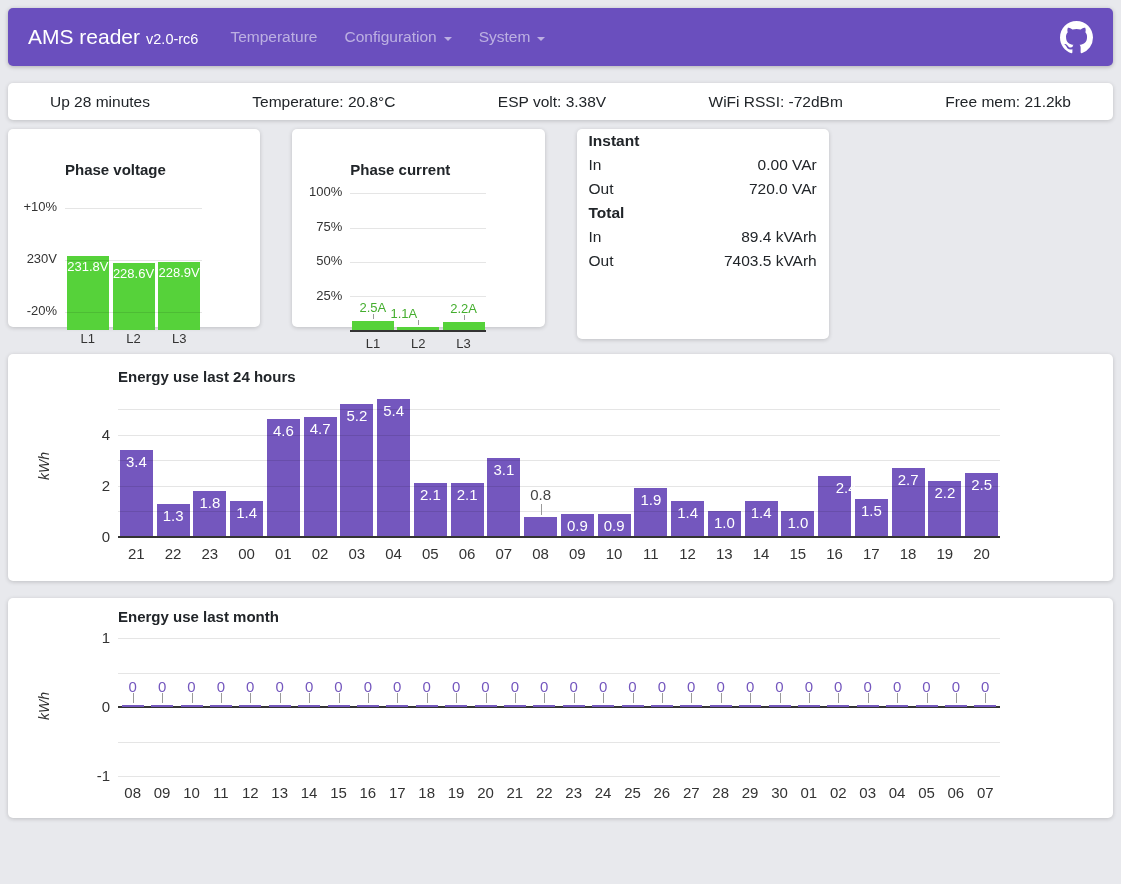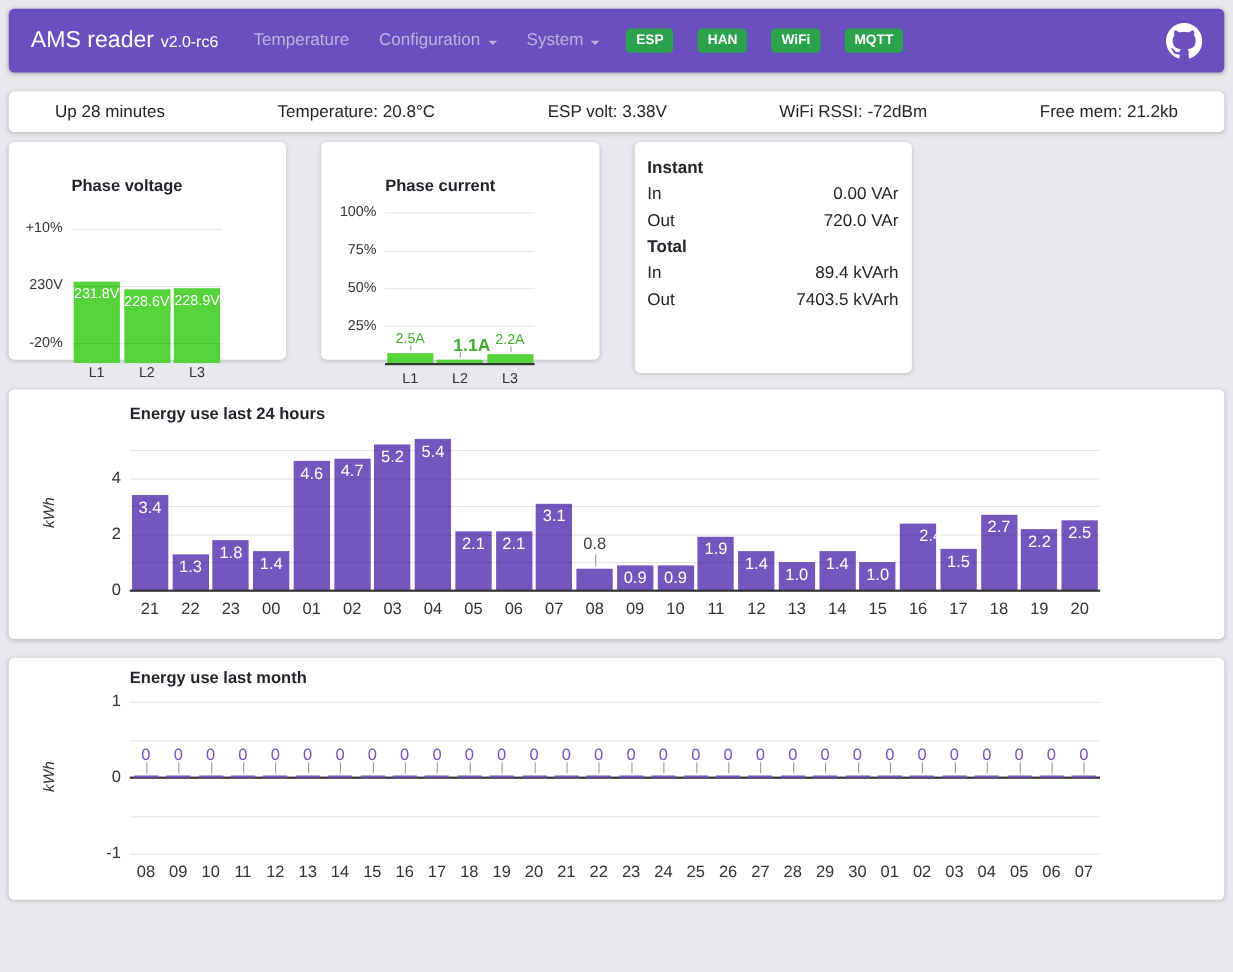--- a/index.html
+++ b/index.html
@@ -36,21 +36,21 @@
   .gauge-center{position:absolute;left:0;width:100%;text-align:center;}
   .g-val{top:76px;font-size:31px;color:#333;}
   .g-val .g-unit{font-size:19px;color:#a9a9a9;margin-left:3px;}
   .g-use{top:115px;font-size:17px;color:#333;}
   .gauge-total{position:absolute;right:16px;bottom:16px;font-size:17px;color:#333;}
   
   .sc-title{position:absolute;top:32px;margin:0;font-size:15px;font-weight:bold;color:#212529;}
   .canvas{position:absolute;inset:0;}
   
   .r-title{margin:14px 0 8px 0;text-align:center;font-size:20px;font-weight:normal;color:#333;}
-  .r-rows{padding:0 12px;font-size:15.5px;color:#212529;margin-top:12px;}
+  .r-rows{padding:0 12px;font-size:15.5px;color:#212529;}
   .r-row{display:flex;justify-content:space-between;line-height:24px;}
   .r-head{font-weight:bold;line-height:24px;}
   
   .bigchart{position:relative;margin-top:15px;}
   .bigchart.day{height:227px;}
   .bigchart.month{height:220px;margin-top:17px;}
   .bc-title{position:absolute;left:110px;margin:0;font-size:15px;font-weight:bold;color:#212529;}
   .day .bc-title{top:14px;}
   .month .bc-title{top:10px;}
   .ylab{position:absolute;left:36px;font-size:14px;font-style:italic;color:#333;transform:translate(-50%,-50%) rotate(-90deg);}
@@ -78,26 +78,20 @@
     </div>
     <div class="nav-item">
       <span>Configuration</span>
       <span class="caret"></span>
     </div>
     <div class="nav-item">
       <span>System</span>
       <span class="caret"></span>
     </div>
   </nav>
-  <div class="badges">
-    <span class="badge">ESP</span>
-    <span class="badge">HAN</span>
-    <span class="badge">WiFi</span>
-    <span class="badge">MQTT</span>
-  </div>
   <div class="gh">
     <svg width="33" height="33" viewBox="0 0 16 16" fill="#ffffff">
       <path d="M8 0C3.58 0 0 3.58 0 8c0 3.54 2.29 6.53 5.47 7.59.4.07.55-.17.55-.38 0-.19-.01-.82-.01-1.49-2.01.37-2.53-.49-2.69-.94-.09-.23-.48-.94-.82-1.13-.28-.15-.68-.52-.01-.53.63-.01 1.08.58 1.23.82.72 1.21 1.87.87 2.33.66.07-.52.28-.87.51-1.07-1.78-.2-3.64-.89-3.64-3.95 0-.87.31-1.59.82-2.15-.08-.2-.36-1.02.08-2.12 0 0 .67-.21 2.2.82.64-.18 1.32-.27 2-.27s1.36.09 2 .27c1.53-1.04 2.2-.82 2.2-.82.44 1.1.16 1.92.08 2.12.51.56.82 1.27.82 2.15 0 3.07-1.87 3.75-3.65 3.95.29.25.54.73.54 1.48 0 1.07-.01 1.93-.01 2.2 0 .21.15.46.55.38A8.01 8.01 0 0 0 16 8c0-4.42-3.58-8-8-8z"></path>
     </svg>
   </div>
 </header>
 
 <div class="card statusbar">
   <span>Up 28 minutes</span>
   <span>Temperature: 20.8°C</span>
@@ -137,21 +131,21 @@
         <div class="cbar" style="left: 105px; top: 197.6px; width: 42px; height: 4.4px; background: rgb(86, 210, 58);"></div>
         <div class="cbar" style="left: 150.333px; top: 193.2px; width: 42px; height: 8.8px; background: rgb(86, 210, 58);"></div>
         <div class="grid" style="left: 58px; top: 64px; width: 136px;"></div>
         <div class="grid" style="left: 58px; top: 98.5px; width: 136px;"></div>
         <div class="grid" style="left: 58px; top: 133px; width: 136px;"></div>
         <div class="grid" style="left: 58px; top: 166.5px; width: 136px;"></div>
         <div class="axis" style="left: 58px; top: 201px; width: 136px;"></div>
         <div class="dlab" style="left: 58px; top: 171px; width: 45.3333px; color: rgb(68, 174, 46); font-size: 13px;">2.5A</div>
         <div class="callout" style="left: 80.6667px; top: 185px; height: 5px;"></div>
         <div class="xlab" style="left: 58px; top: 207px; width: 45.3333px; font-size: 13px;">L1</div>
-        <div class="dlab" style="left: 114px; top: 176.6px; width: 45.3333px; color: rgb(68, 174, 46); font-size: 16px; font-weight: bold;">1.1A</div>
+        <div class="dlab" style="left: 89px; top: 176.6px; width: 45.3333px; color: rgb(68, 174, 46); font-size: 13px;">1.1A</div>
         <div class="callout" style="left: 126px; top: 190.6px; height: 5px;"></div>
         <div class="xlab" style="left: 103.333px; top: 207px; width: 45.3333px; font-size: 13px;">L2</div>
         <div class="dlab" style="left: 148.667px; top: 172.2px; width: 45.3333px; color: rgb(68, 174, 46); font-size: 13px;">2.2A</div>
         <div class="callout" style="left: 171.333px; top: 186.2px; height: 5px;"></div>
         <div class="xlab" style="left: 148.667px; top: 207px; width: 45.3333px; font-size: 13px;">L3</div>
         <div class="ytick" style="left: -4px; top: 55px; width: 54px; font-size: 13px;">100%</div>
         <div class="ytick" style="left: -4px; top: 89.5px; width: 54px; font-size: 13px;">75%</div>
         <div class="ytick" style="left: -4px; top: 124px; width: 54px; font-size: 13px;">50%</div>
         <div class="ytick" style="left: -4px; top: 158.5px; width: 54px; font-size: 13px;">25%</div>
       </div>

